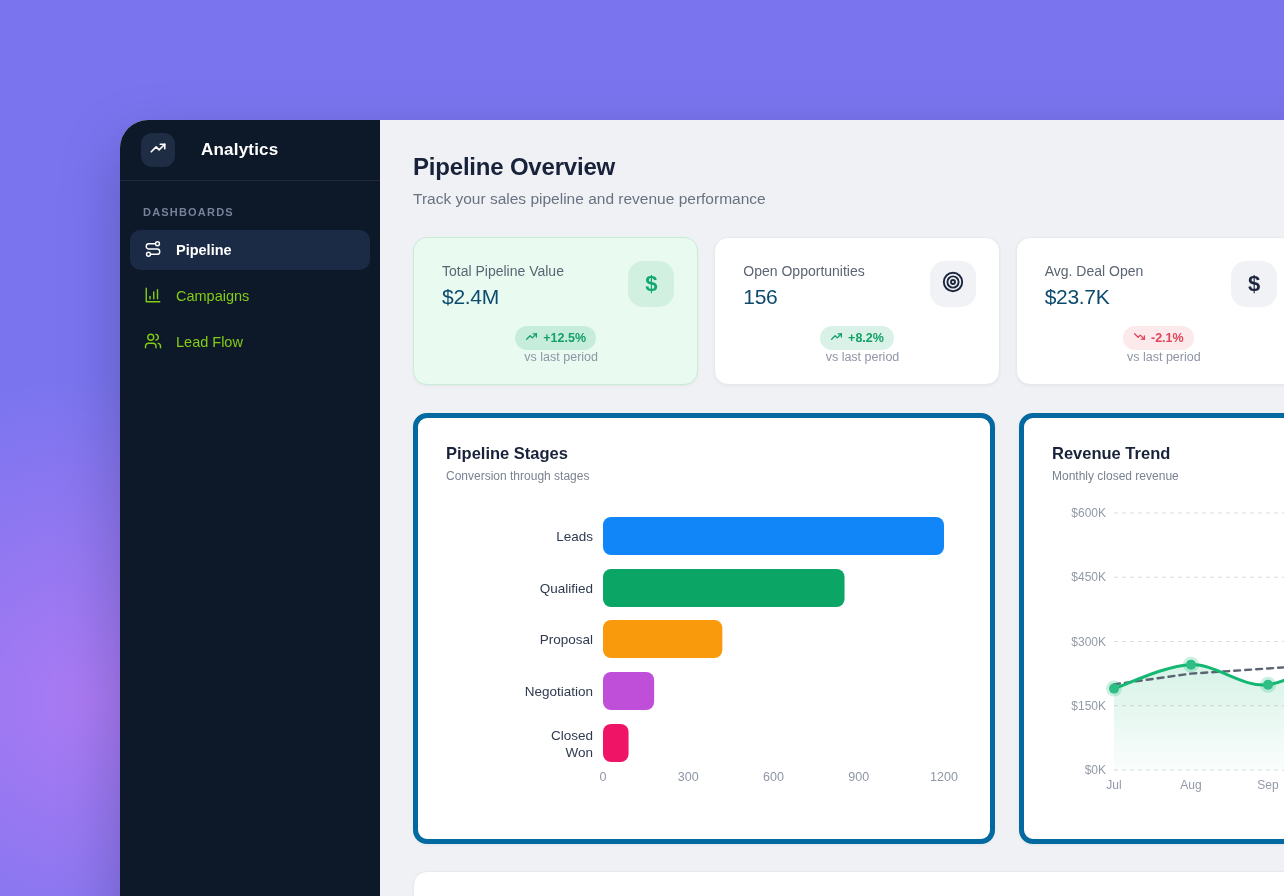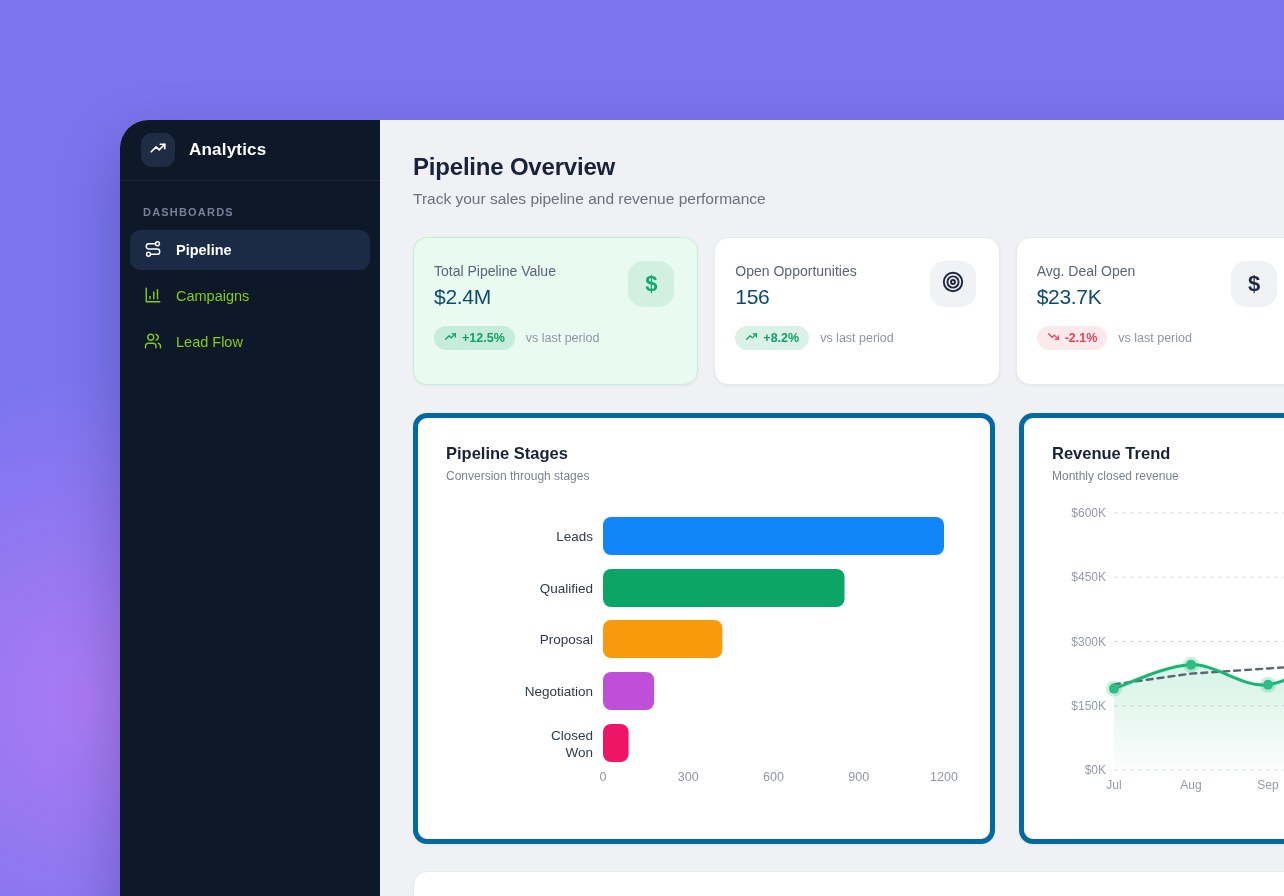--- a/index.html
+++ b/index.html
@@ -21,21 +21,21 @@
     box-shadow:0 24px 60px rgba(10,15,40,.25);
   }
   
   .sidebar {
     width:260px; flex-shrink:0;
     background:#0d1828;
     color:#aeb6c4;
     display:flex; flex-direction:column;
   }
   .brand {
-    display:flex; align-items:center; gap:14px;
+    display:flex; align-items:center; gap:26px;
     padding:13px 14px 13px 21px;
     border-bottom:1px solid rgba(255,255,255,.07);
   }
   .brand-chip {
     width:34px; height:34px; border-radius:11px;
     background:#1e2c44; display:flex; align-items:center; justify-content:center;
   }
   .brand-name { color:#fff; font-size:17px; font-weight:700; letter-spacing:.2px; }
   .nav { padding:0 10px; }
   .section-label {
@@ -51,27 +51,27 @@
   .nav-item svg { flex-shrink:0; }
   
   .main { flex:1; padding:33px 0 0 33px; }
   .main-inner { width:888px; }
   .page-title { font-size:24px; font-weight:700; color:#18223a; letter-spacing:-.2px; }
   .page-subtitle { margin-top:9px; font-size:15.5px; color:#697282; }
   
   .stats-row { margin-top:29px; display:grid; grid-template-columns:repeat(3,1fr); gap:16px; }
   .stat-card {
     position:relative; height:148px; border-radius:14px;
-    background:#fff; border:1px solid #e7e9ee; padding:25px 20px;
+    background:#fff; border:1px solid #e7e9ee; padding:25px 28px;
     box-shadow:0 1px 3px rgba(16,24,40,.05);
   }
   .stat-card.highlight { background:#e9faf1; border-color:#c9ecd9; }
   .stat-label { font-size:14px; color:#5b6573; }
   .stat-value { margin-top:6px; font-size:21px; font-weight:400; color:#0c4a6e; letter-spacing:-.3px; }
-  .stat-meta { margin-top:17px; display:flex; align-items:center; }
+  .stat-meta { margin-top:17px; display:flex; align-items:center;flex-direction:column; }
   .badge {
     display:inline-flex; align-items:center; gap:5px;
     padding:4px 10px; border-radius:999px; font-size:12.5px; font-weight:700;
   }
   .badge.up   { background:rgba(16,165,105,.16); color:#14a066; }
   .badge.down { background:rgba(229,70,92,.12);  color:#e0455a; }
   .compare { margin-left:11px; font-size:12.5px; color:#8e95a4; }
   .stat-chip {
     position:absolute; top:23px; right:23px;
     width:46px; height:46px; border-radius:15px;

